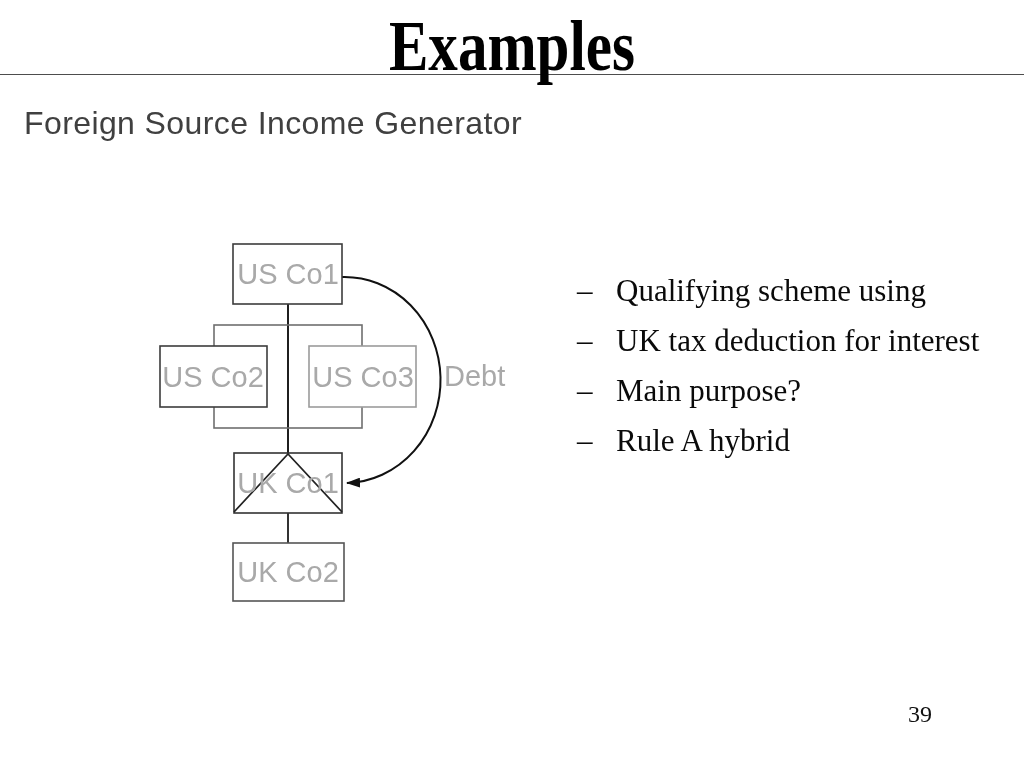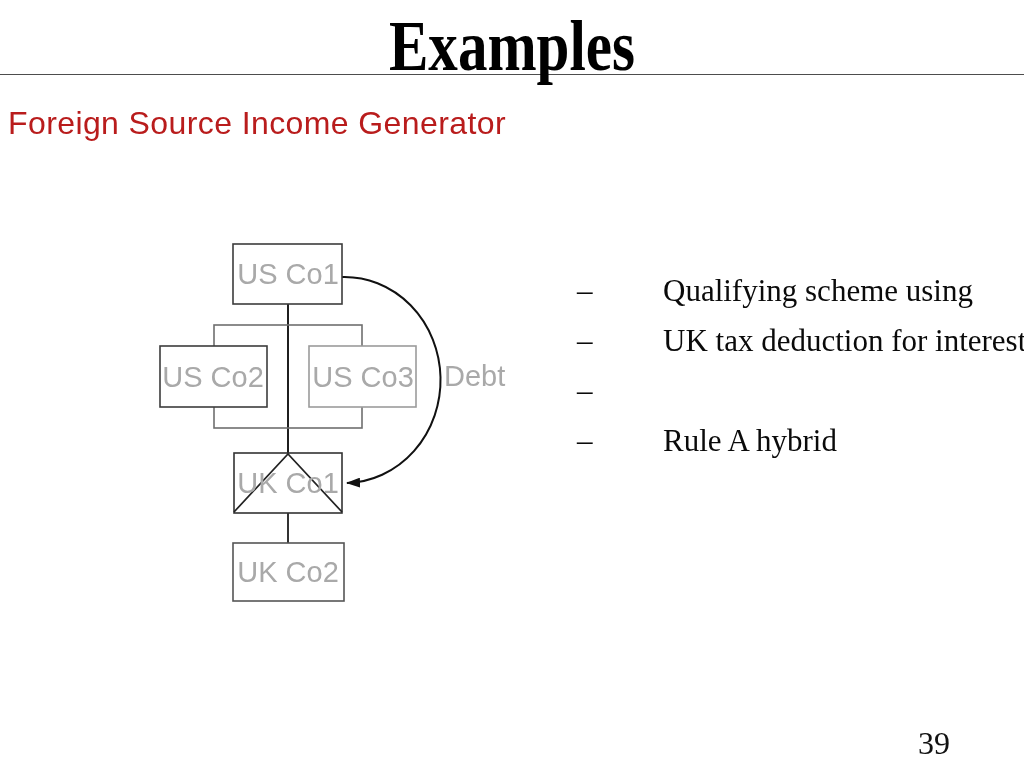--- a/index.html
+++ b/index.html
@@ -23,23 +23,23 @@
     transform-origin:50% 50%;
     z-index:2;
     white-space:nowrap;
   }
   .title-rule {
     position:absolute; top:74px; left:0; width:1024px; height:0;
     border-top:1.5px solid #4d4d4d;
     z-index:1;
   }
   .slide-subtitle {
-    position:absolute; top:104px; left:8px;
+    position:absolute; top:104px; left:24px;
     font-size:32px; line-height:1.2;
-    color:#b91c1c;
+    color:#404040;
     letter-spacing:0.4px;
     white-space:nowrap;
   }
 
   
   .diagram-svg { position:absolute; top:0; left:0; z-index:1; }
   .box-label {
     font-family:"Liberation Sans", sans-serif;
     font-size:29px;
     fill:#a9a9a9;
@@ -53,29 +53,29 @@
   
   .bullets {
     position:absolute; left:577px; top:270px; width:447px;
     font-family:"Liberation Serif", serif;
     font-size:31px; line-height:42px;
     color:#0a0a0a;
     z-index:2;
   }
   .bullet { display:flex; margin-bottom:8px; }
   .bullet-dash { flex:none; width:39px; }
-  .bullet-text { flex:none;margin-left:47px; }
+  .bullet-text { flex:none; }
   .bullet-line { white-space:nowrap; }
 
   
   .page-number {
-    position:absolute; left:908px; top:725px; width:42px;
-    text-align:right;
+    position:absolute; left:908px; top:701px; width:42px;
+    text-align:left;
     font-family:"Liberation Serif", serif;
-    font-size:32px; color:#111111;
+    font-size:24px; color:#111111;
   }
 </style>
 </head>
 <body>
 
 <div class="slide-title">Examples</div>
 <div class="title-rule"></div>
 <div class="slide-subtitle">Foreign Source Income Generator</div>
 
 <svg class="diagram-svg" width="1024" height="768" viewBox="0 0 1024 768">
@@ -123,20 +123,23 @@
 
   <div class="bullet">
     <div class="bullet-dash">–</div>
     <div class="bullet-text">
       <div class="bullet-line">UK tax deduction for interest</div>
     </div>
   </div>
 
   <div class="bullet">
     <div class="bullet-dash">–</div>
+    <div class="bullet-text">
+      <div class="bullet-line">Main purpose?</div>
+    </div>
   </div>
 
   <div class="bullet">
     <div class="bullet-dash">–</div>
     <div class="bullet-text">
       <div class="bullet-line">Rule A hybrid</div>
     </div>
   </div>
 
 </div>

